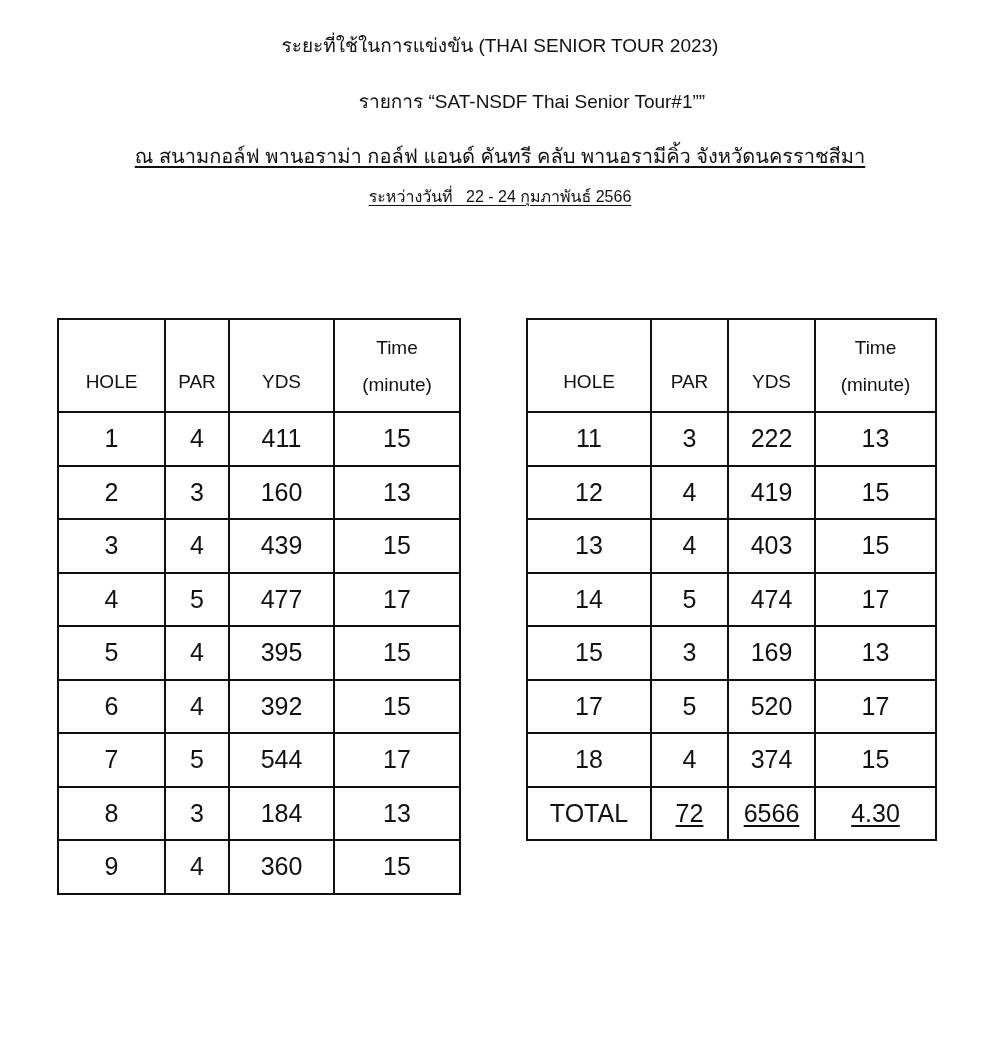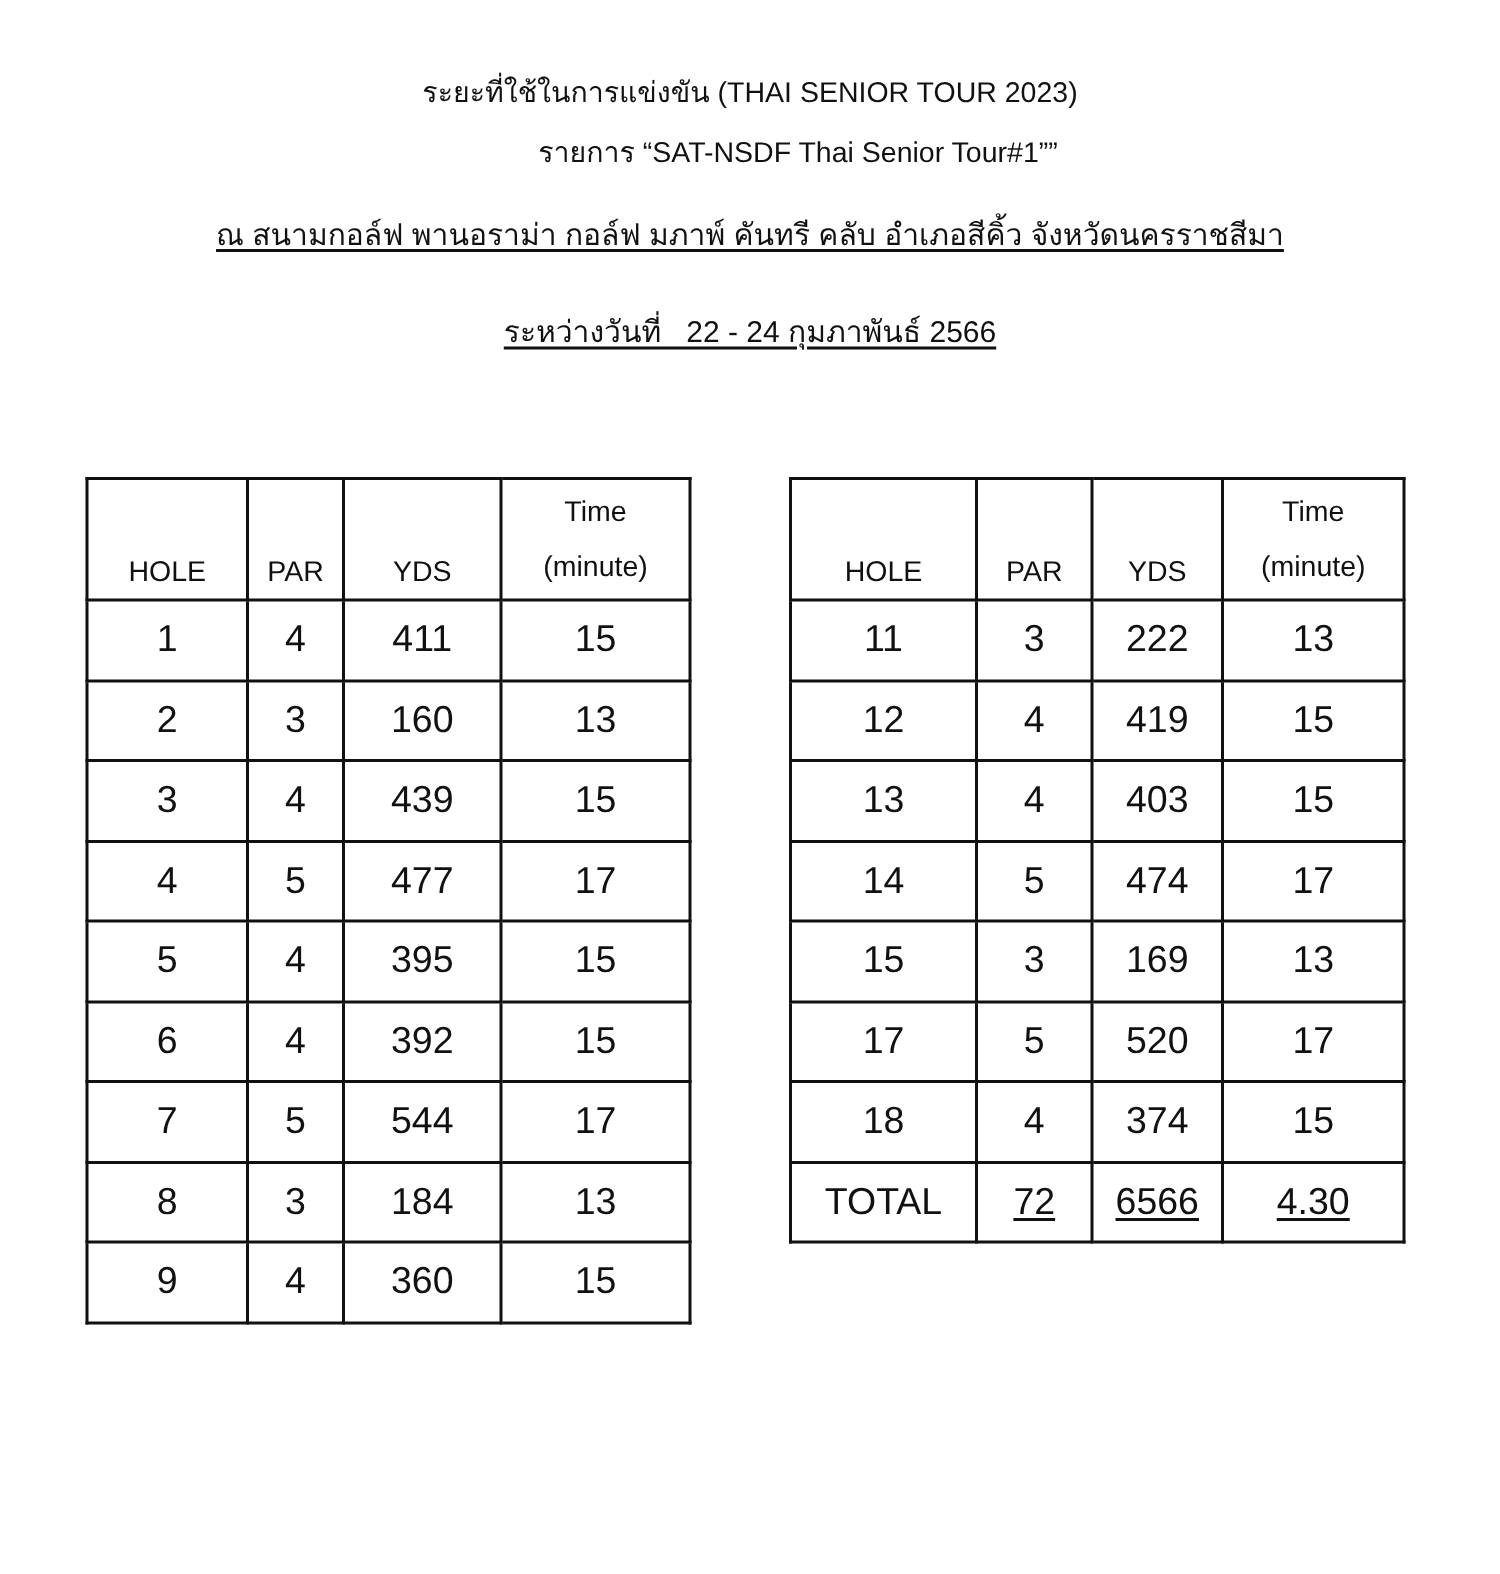--- a/index.html
+++ b/index.html
@@ -1,44 +1,44 @@
 <!DOCTYPE html>
 <html><head>
 <meta charset="utf-8">
 <style>
   html, body { margin: 0; padding: 0; background: #ffffff; }
   body { width: 1000px; height: 1049px; position: relative; overflow: hidden;
          font-family: "Liberation Sans", "DejaVu Sans", sans-serif; color: #111; }
   .hdr { position: absolute; left: 0; width: 1000px; text-align: center; }
   .hdr span { display: inline-block; }
-  #h1 { top: 46px; font-size: 19px; }
+  #h1 { top: 30px; font-size: 19px; }
   #h2 { top: 86px; font-size: 19px; margin-left: 32px; }
   #h3 { top: 140px; font-size: 20px; }
-  #h4 { top: 205px; font-size: 20px; text-decoration: underline; }
+  #h4 { top: 184px; font-size: 16px; text-decoration: underline; }
   .ul { text-decoration: underline; text-underline-offset: 3px; }
   table.golf { position: absolute; border-collapse: collapse; table-layout: fixed; }
   table.golf td { border: 2px solid #111; text-align: center; vertical-align: middle;
                   padding: 0; font-size: 25px; height: 51.5px; }
-  table.golf tr.head td { height: 73px; font-size: 19px; vertical-align: bottom; padding-bottom: 6px; }
+  table.golf tr.head td { height: 73px; font-size: 19px; vertical-align: bottom; padding-bottom: 18px; }
   table.golf tr.head td.time { line-height: 37px; padding-bottom: 0; vertical-align: middle; }
   #left-table { left: 57px; top: 318px; width: 402px; }
   #right-table { left: 526px; top: 318px; width: 409px; }
   .u { text-decoration: underline; text-underline-offset: 3px; }
 </style>
 </head>
 <body>
 
 <div class="hdr" id="h1">
   <span>ระยะที่ใช้ในการแข่งขัน (THAI SENIOR TOUR 2023)</span>
 </div>
 <div class="hdr" id="h2">
   <span>รายการ “SAT-NSDF Thai Senior Tour#1””</span>
 </div>
 <div class="hdr" id="h3">
-  <span class="ul">ณ สนามกอล์ฟ พานอราม่า กอล์ฟ มภาพ์ คันทรี คลับ อำเภอสีคิ้ว จังหวัดนครราชสีมา</span>
+  <span class="ul">ณ สนามกอล์ฟ พานอราม่า กอล์ฟ แอนด์ คันทรี คลับ พานอรามีคิ้ว จังหวัดนครราชสีมา</span>
 </div>
 <div class="hdr" id="h4">
   <span class="ul" style="white-space:pre">ระหว่างวันที่   22 - 24 กุมภาพันธ์ 2566</span>
 </div>
 
 <table class="golf" id="left-table">
   <colgroup>
       <col style="width:107px">
       <col style="width:64px">
       <col style="width:105px">

